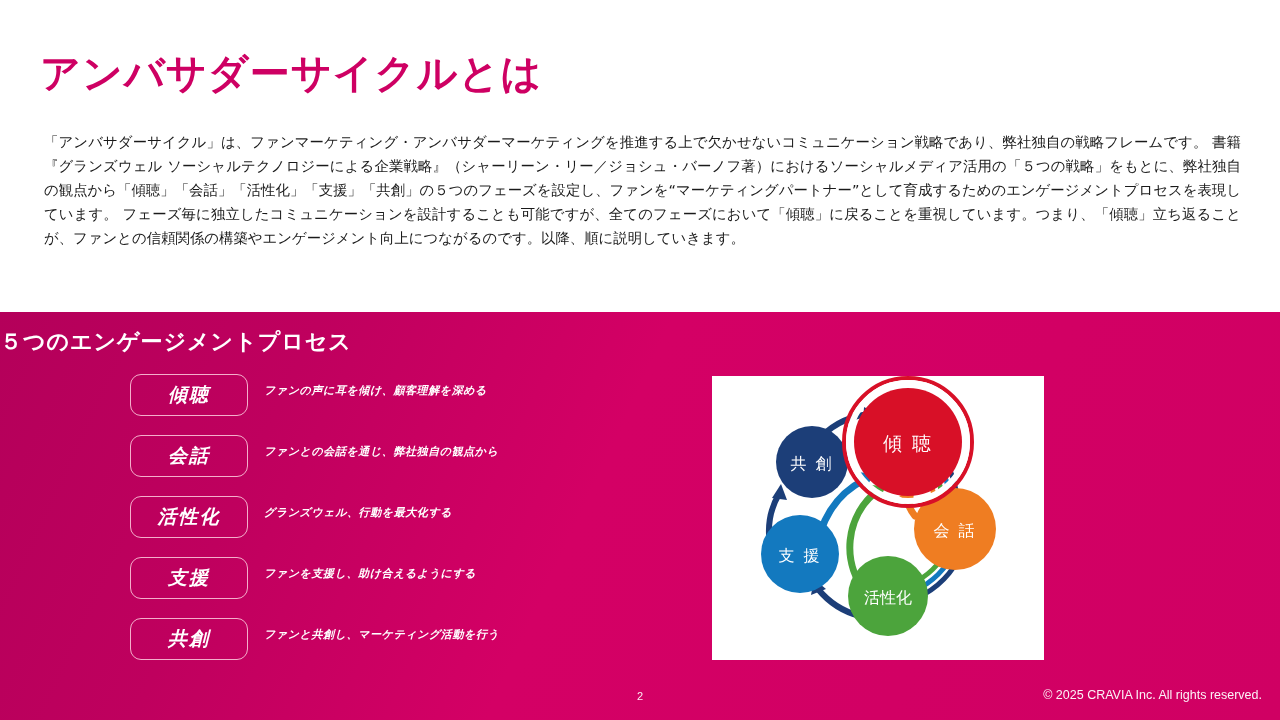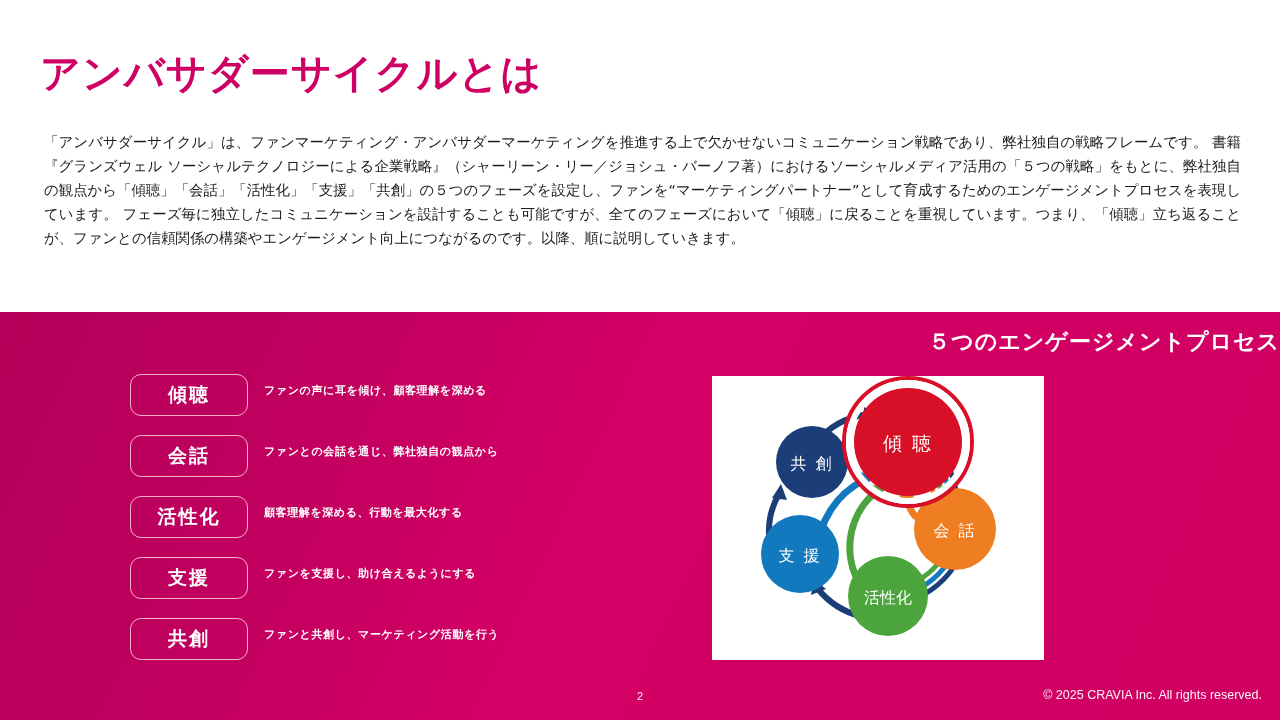--- a/index.html
+++ b/index.html
@@ -64,37 +64,38 @@
     background: #D00063;
     background-image: linear-gradient(115deg, #B4005A 0%, #BF005E 22%, #D40065 46%, #D00063 100%);
     overflow: hidden;
   }
 
   .panel-heading {
     position: absolute;
     left: 0;
     top: 15px;
     width: 1280px;
-    text-align: right;
+    text-align: left;
     color: #ffffff;
     font-size: 22px;
     font-weight: bold;
     letter-spacing: 1px;
   }
 
   
   .phase-list {
     position: absolute;
     left: 130px;
     top: 62px;
     width: 560px;
   }
   .phase-row {
     position: relative;
     height: 61px;
+    font-style: italic;
   }
   .phase-chip {
     position: absolute;
     left: 0;
     top: 0;
     width: 118px;
     height: 42px;
     border: 1.4px solid #F4AFCB;
     border-radius: 11px;
     color: #ffffff;
@@ -173,21 +174,21 @@
         <div class="phase-desc">ファンの声に耳を傾け、顧客理解を深める</div>
       </div>
 
       <div class="phase-row">
         <div class="phase-chip">会話</div>
         <div class="phase-desc">ファンとの会話を通じ、弊社独自の観点から</div>
       </div>
 
       <div class="phase-row">
         <div class="phase-chip">活性化</div>
-        <div class="phase-desc">顧客理解を深める、行動を最大化する</div>
+        <div class="phase-desc">グランズウェル、行動を最大化する</div>
       </div>
 
       <div class="phase-row">
         <div class="phase-chip">支援</div>
         <div class="phase-desc">ファンを支援し、助け合えるようにする</div>
       </div>
 
       <div class="phase-row">
         <div class="phase-chip">共創</div>
         <div class="phase-desc">ファンと共創し、マーケティング活動を行う</div>

